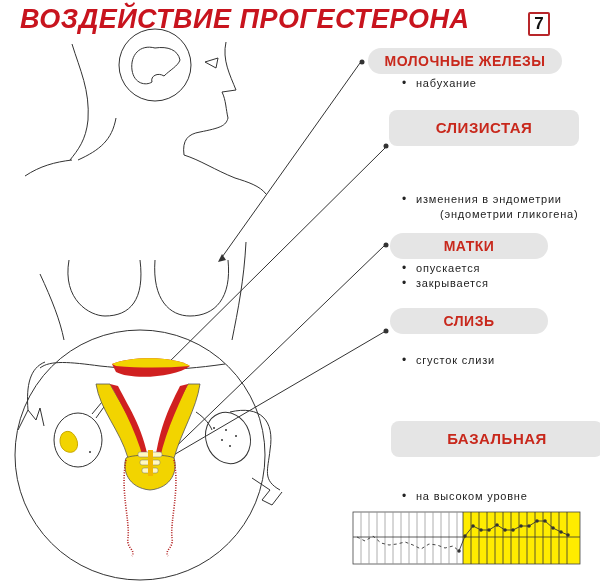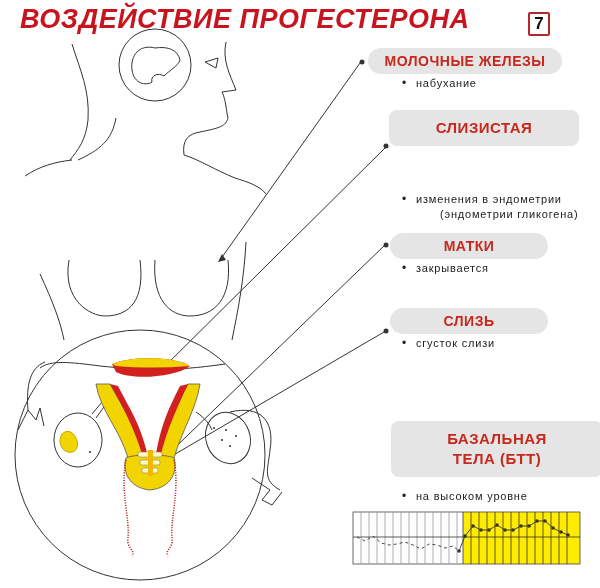--- a/index.html
+++ b/index.html
@@ -165,29 +165,29 @@
 </div>
 <ul class="bullets" style="left:400px;top:192px;">
   <li>изменения в эндометрии</li>
   <li class="cont">(эндометрии гликогена)</li>
 </ul>
 
 <div class="pill single" style="left:390px;top:233px;width:158px;">
   <span>МАТКИ</span>
 </div>
 <ul class="bullets" style="left:400px;top:261px;">
+  <li>опускается</li>
   <li>закрывается</li>
 </ul>
 
 <div class="pill single" style="left:390px;top:308px;width:158px;">
   <span>СЛИЗЬ</span>
 </div>
-<ul class="bullets" style="left:400px;top:336px;">
+<ul class="bullets" style="left:400px;top:353px;">
   <li>сгусток слизи</li>
 </ul>
 
 <div class="pill multi" style="left:391px;top:421px;width:180px;">
   <span class="l">БАЗАЛЬНАЯ</span>
-  <span class="l">ТЕЛА (БТТ)</span>
 </div>
 <ul class="bullets" style="left:400px;top:489px;">
   <li>на высоком уровне</li>
 </ul>
 
 </body></html>

